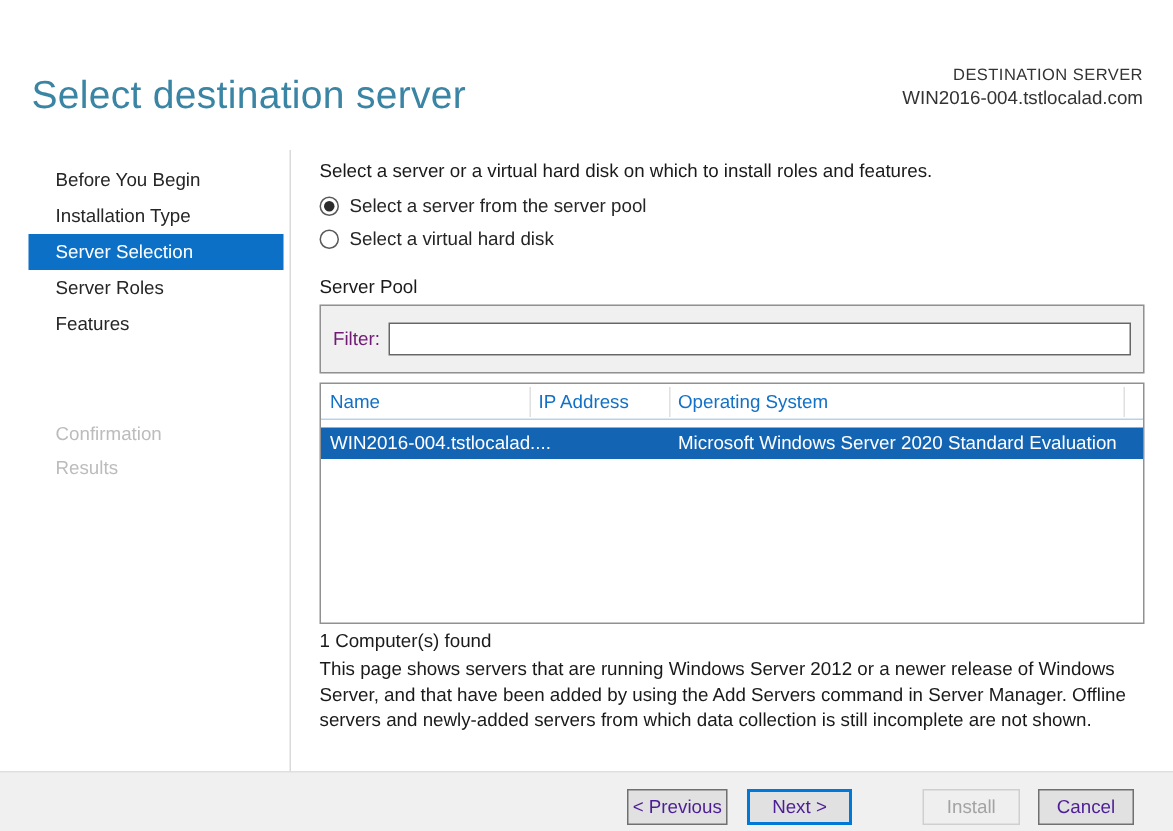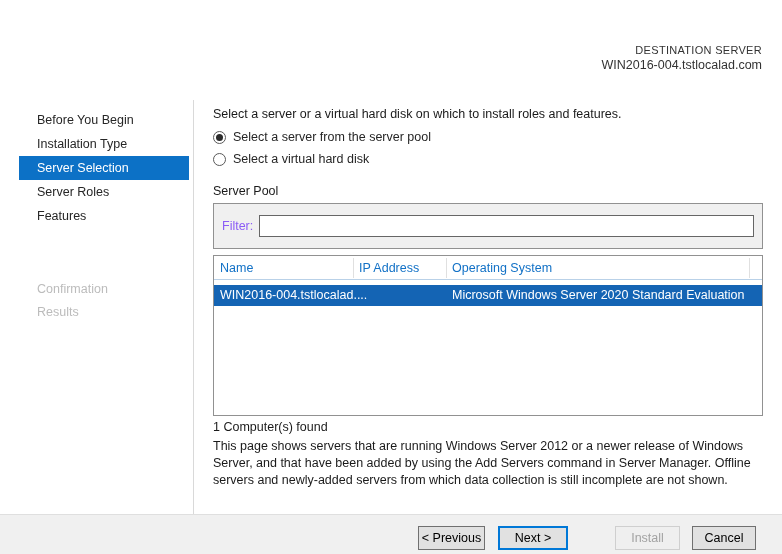--- a/index.html
+++ b/index.html
@@ -40,41 +40,41 @@
 
   .radio-row { position:absolute; left:0; display:flex; align-items:center; cursor:default; }
   .radio-circle { width:13px; height:13px; border:1px solid #595959; border-radius:50%; background:#fff; margin-right:7px; display:flex; align-items:center; justify-content:center; }
   .radio-dot { width:7px; height:7px; border-radius:50%; background:#2b2b2b; }
   #radio-pool { top:30px; }
   #radio-vhd { top:52px; }
 
   #server-pool-title { position:absolute; left:0; top:84px; color:#1a1a1a; }
 
   #filter-panel { position:absolute; left:0; top:103px; width:550px; height:46px; background:#f0f0f0; border:1px solid #919191; }
-  #filter-label { position:absolute; left:8px; top:0; height:44px; line-height:44px; color:#8b5cf6; }
+  #filter-label { position:absolute; left:8px; top:0; height:44px; line-height:44px; color:#701a75; }
   #filter-input { position:absolute; left:45px; top:11px; width:495px; height:22px; border:1px solid #666; background:#fff; font-family:"Liberation Sans",sans-serif; font-size:12.5px; padding:0 4px; outline:none; }
 
   #server-table { position:absolute; left:0; top:155px; width:550px; height:161px; border:1px solid #919191; background:#fff; }
   .th-row { position:absolute; left:0; top:0; width:548px; height:24px; border-bottom:1px solid #b9d1e8; }
   .th { position:absolute; top:0; line-height:24px; color:#1271c6; cursor:default; }
   .th-name { left:6px; }
   .th-ip { left:145px; }
   .th-os { left:238px; }
   .th-sep { position:absolute; top:2px; width:1px; height:20px; background:#e0e0e0; }
   .sep-1 { left:139px; } .sep-2 { left:232px; } .sep-3 { left:535px; }
   .table-row { position:absolute; left:0; top:29px; width:548px; height:21px; background:#1464b4; color:#fff; cursor:default; }
   .td { position:absolute; top:0; line-height:21px; white-space:nowrap; }
   .td-name { left:6px; } .td-ip { left:145px;margin-top:20px; } .td-os { left:238px; }
 
   #count-text { position:absolute; left:0; top:320px; color:#1a1a1a; }
   #description { position:absolute; left:0; top:338px; width:560px; color:#1a1a1a; line-height:17px; }
 
   
   #footer { position:absolute; left:0; top:514px; width:782px; height:40px; background:#f0f0f0; border-top:1px solid #dfdfdf; }
-  .btn { position:absolute; top:11px; height:24px; background:#e1e1e1; border:1px solid #707070; font-family:"Liberation Sans",sans-serif; font-size:12.5px; color:#000000; text-align:center; cursor:default; }
+  .btn { position:absolute; top:11px; height:24px; background:#e1e1e1; border:1px solid #707070; font-family:"Liberation Sans",sans-serif; font-size:12.5px; color:#4c1d95; text-align:center; cursor:default; }
   #btn-previous { left:418px; width:67px; }
   #btn-next { left:498px; width:70px; border:2px solid #0078d7;text-align:center; }
   #btn-install { left:615px; width:65px; background:#efefef; border:1px solid #cfcfcf; color:#a3a3a3; }
   #btn-cancel { left:692px; width:64px; }
 </style>
 </head>
 <body>
 
 <div id="window">
 
@@ -96,20 +96,21 @@
       <div class="win-btn">
           <span class="glyph-max"></span>
         </div>
       <div class="win-btn">
           <span class="glyph-close">✕</span>
         </div>
     </div>
   </div>
 
   <div id="page-header">
+    <div id="page-title">Select destination server</div>
     <div id="dest-block">
       <div id="dest-label">DESTINATION SERVER</div>
       <div id="dest-server">WIN2016-004.tstlocalad.com</div>
     </div>
   </div>
 
   <div id="sidebar">
     <div class="nav-item" style="top:32px">Installation Type</div>
     <div class="nav-item" style="top:8px">Before You Begin</div>
     <div class="nav-item selected" style="top:56px">Server Selection</div>

